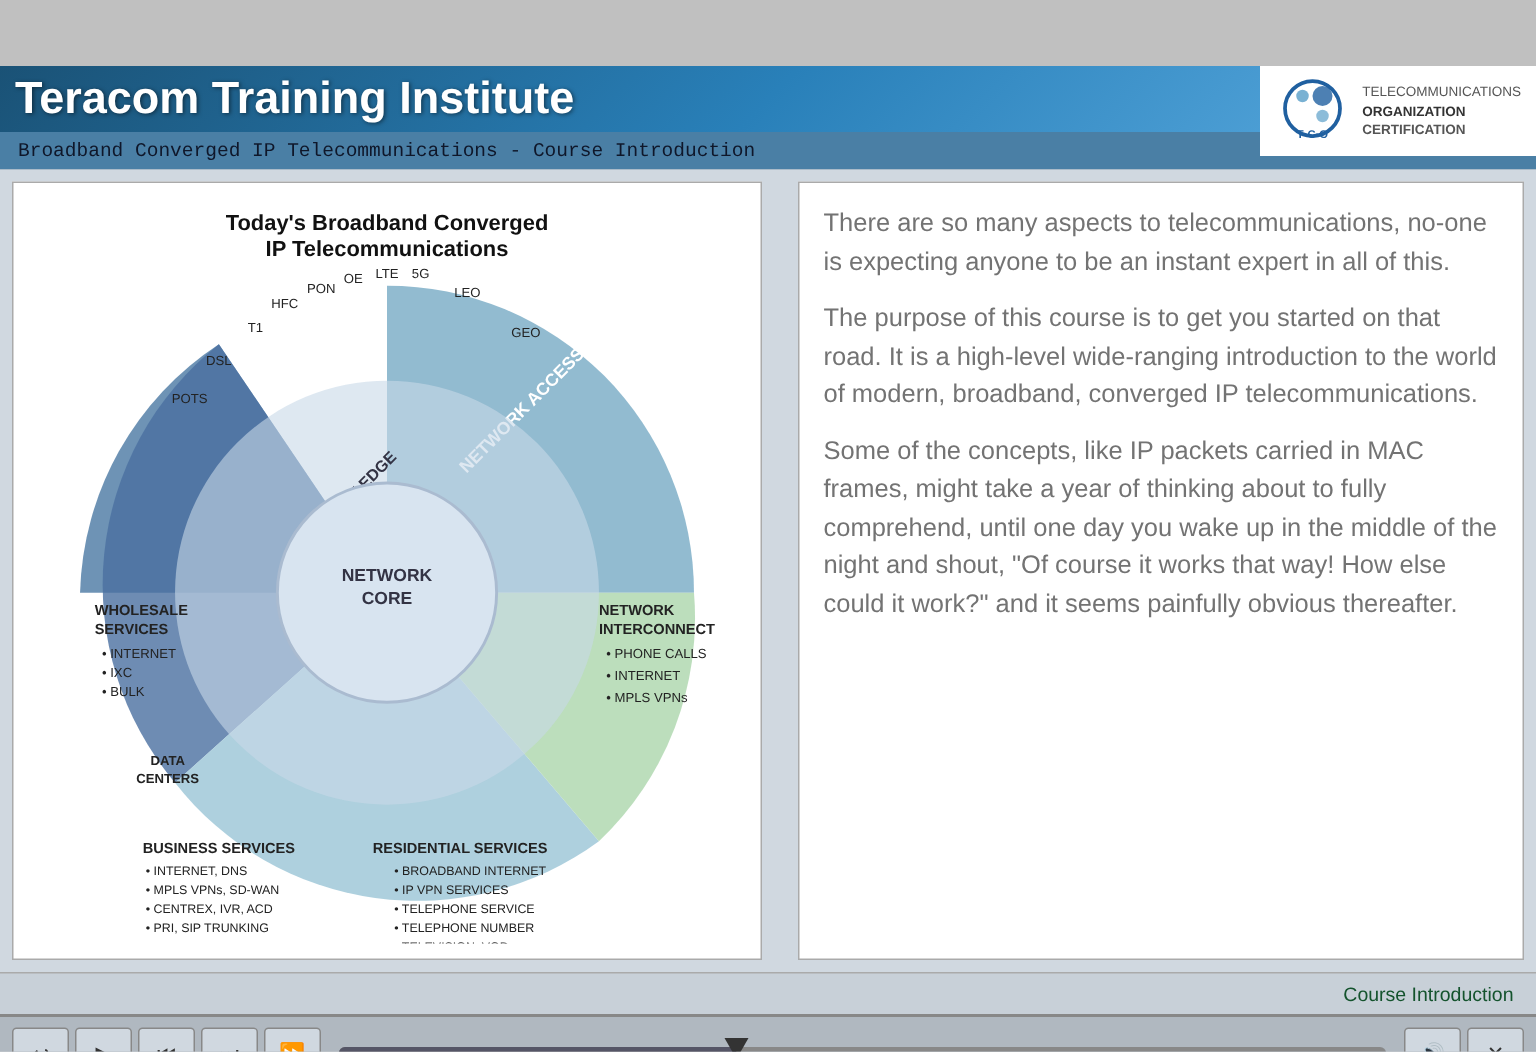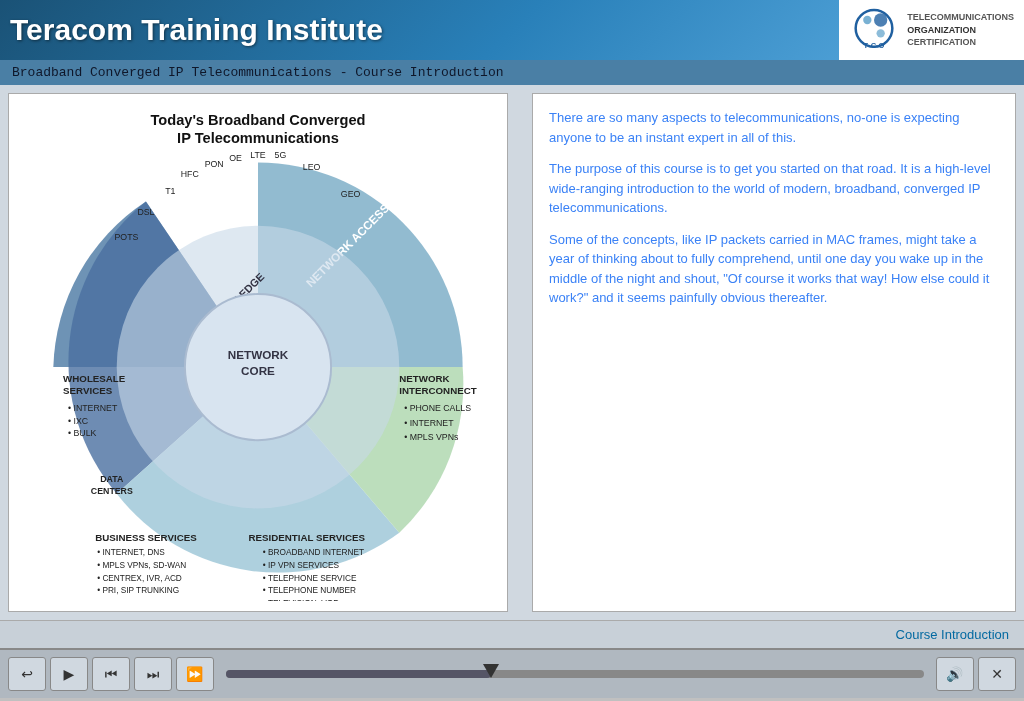--- a/index.html
+++ b/index.html
@@ -1,25 +1,26 @@
 <!DOCTYPE html>
 <html><head>
   <meta charset="utf-8">
   <style>
     * { margin: 0; padding: 0; box-sizing: border-box; }
     body { width: 1024px; height: 701px; font-family: Arial, sans-serif; background: #c0c0c0; overflow: hidden; }
 
     
     #header {
       background: linear-gradient(135deg, #1a5276 0%, #2980b9 50%, #5dade2 100%);
-      height: 60px;
+      height: 44px;
       display: flex;
       align-items: center;
       padding: 2px 10px;
       position: relative;
+      margin-top: 44px;
     }
     #header-title {
       color: white;
       font-size: 30px;
       font-weight: bold;
       text-shadow: 1px 1px 3px rgba(0,0,0,0.5);
       font-family: Arial, sans-serif;
     }
     #logo-area {
       position: absolute;
@@ -35,21 +36,21 @@
     #tco-logo {
       width: 50px;
       height: 50px;
     }
     #logo-text {
       font-size: 10px;
       color: #333;
       line-height: 1.4;
       text-align: left;
     }
-    #logo-text .logo-line1 { font-size: 9px; font-weight: bold; color: #555; }
+    #logo-text .logo-line1 { font-size: 9px; font-weight: normal; color: #555; }
     #logo-text .logo-line2 { font-size: 9px; font-weight: bold; color: #333; }
     #logo-text .logo-line3 { font-size: 9px; font-weight: bold; color: #555; }
 
     
     #subtitle-bar {
       background: #4a7fa5;
       color: #0f172a;
       font-size: 13px;
       padding: 5px 12px;
       font-family: 'Courier New', monospace;
@@ -73,36 +74,36 @@
       overflow: hidden;
     }
 
     
     #right-panel {
       background: white;
       flex: 1;
       margin-left: 8px;
       padding: 14px 16px;
       border: 1px solid #aaa;
-      font-size: 13px;
+      font-size: 17px;
       line-height: 1.5;
-      color: #3b82f6;
+      color: #737373;
     }
     #right-panel p { margin-bottom: 12px; }
 
     
     #footer-bar {
       background: #c8d0d8;
       height: 28px;
       display: flex;
       align-items: center;
       justify-content: flex-end;
       padding: 0 15px;
       font-size: 13px;
-      color: #0369a1;
+      color: #14532d;
       border-top: 1px solid #aaa;
     }
 
     
     #controls-bar {
       background: #b0b8c0;
       height: 50px;
       display: flex;
       align-items: center;
       padding: 0 8px;

